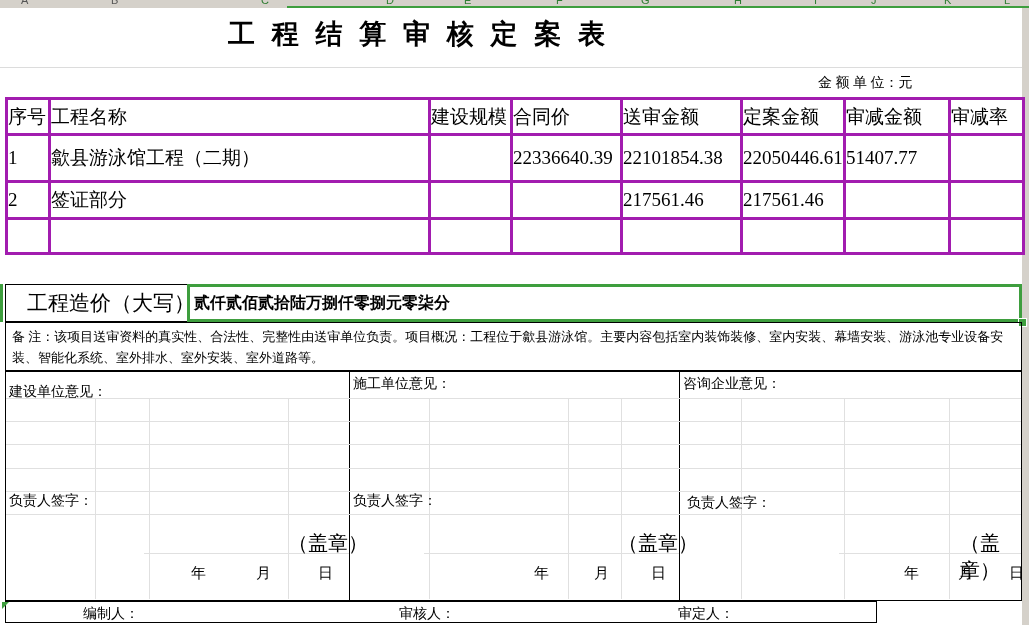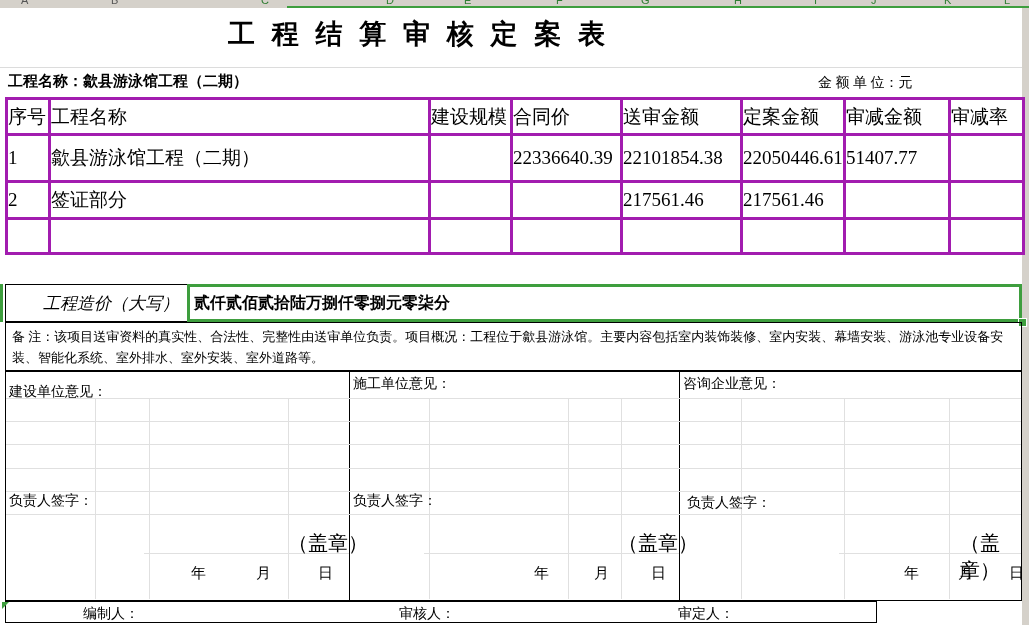--- a/index.html
+++ b/index.html
@@ -23,21 +23,21 @@
   
   #main-table{position:absolute;left:5px;top:97px;border-collapse:collapse;table-layout:fixed;}
   #main-table td{border:3px solid #a21caf;text-align:left;vertical-align:middle;
                  font-size:19px;padding:0;overflow:hidden;position:relative;}
 
   .tri-green{width:0;height:0;border-top:7px solid #3e9e3e;border-right:7px solid transparent;}
   .tri-cell{position:absolute;left:1px;top:1px;}
 
   
   #words-label{left:5px;top:284px;width:212px;height:38px;border:1px solid #000;box-sizing:border-box;
-               display:flex;align-items:center;justify-content:center;font-size:17px;font-style:italic;}
+               display:flex;align-items:center;justify-content:center;font-size:21px;}
   #words-value{left:187px;top:284px;width:835px;height:38px;border:3px solid #3e9e3e;box-sizing:border-box;
                display:flex;align-items:center;font-size:16px;font-weight:bold;padding-left:4px;background:#fff;}
   #row-header-sliver{left:0;top:284px;width:3px;height:38px;background:#3e9e3e;}
   #fill-handle{left:1018px;top:318px;width:7px;height:7px;background:#3e9e3e;border:1px solid #fff;box-sizing:content-box;}
 
   
   #notes{left:5px;top:322px;width:1017px;height:49px;border:1px solid #000;box-sizing:border-box;
          font-size:13px;line-height:21px;padding:3px 6px 0 6px;overflow:hidden;}
 
   
@@ -72,21 +72,20 @@
     <span class="colletter sel" style="left:814px">I</span>
     <span class="colletter sel" style="left:871px">J</span>
     <span class="colletter sel" style="left:944px">K</span>
     <span class="colletter sel" style="left:1004px">L</span>
   </div>
   <div class="abs" id="sel-underline"></div>
   <div class="abs" id="right-margin"></div>
 
   <div class="abs" id="page-title">工 程 结 算 审 核 定 案 表</div>
   <div class="abs" id="grey-line-top"></div>
-  <div class="abs" id="project-name">工程名称：歙县游泳馆工程（二期）</div>
   <div class="abs" id="unit-label">金 额 单 位：元</div>
 
   <table id="main-table">
     <colgroup>
       <col style="width:43px">
         <col style="width:380px">
         <col style="width:82px">
         <col style="width:110px">
       <col style="width:120px">
         <col style="width:103px">

